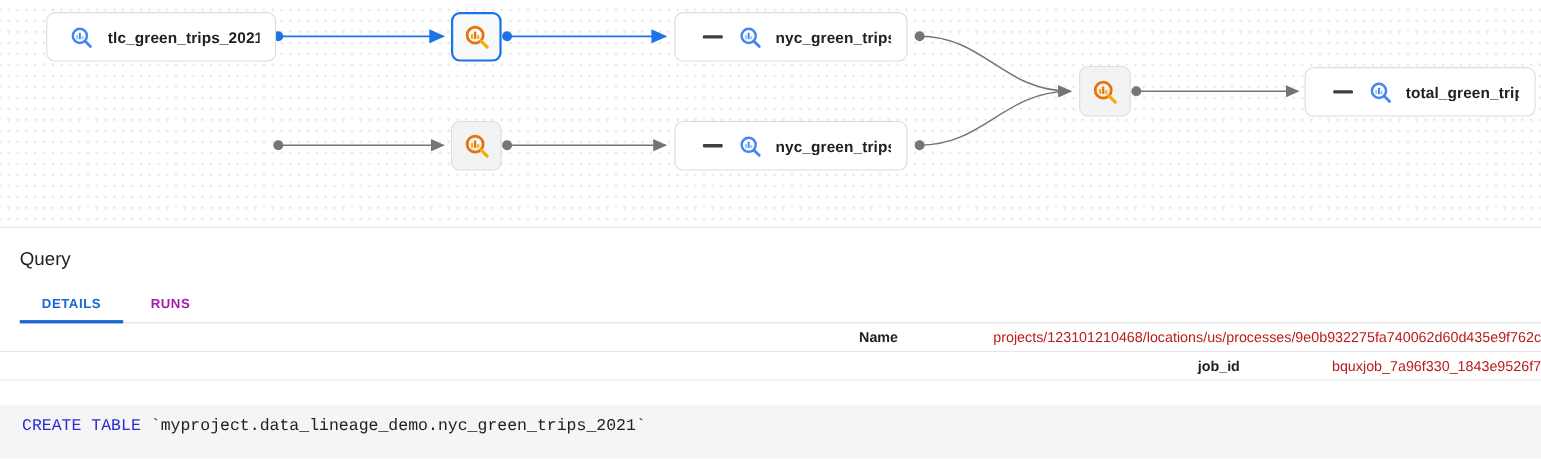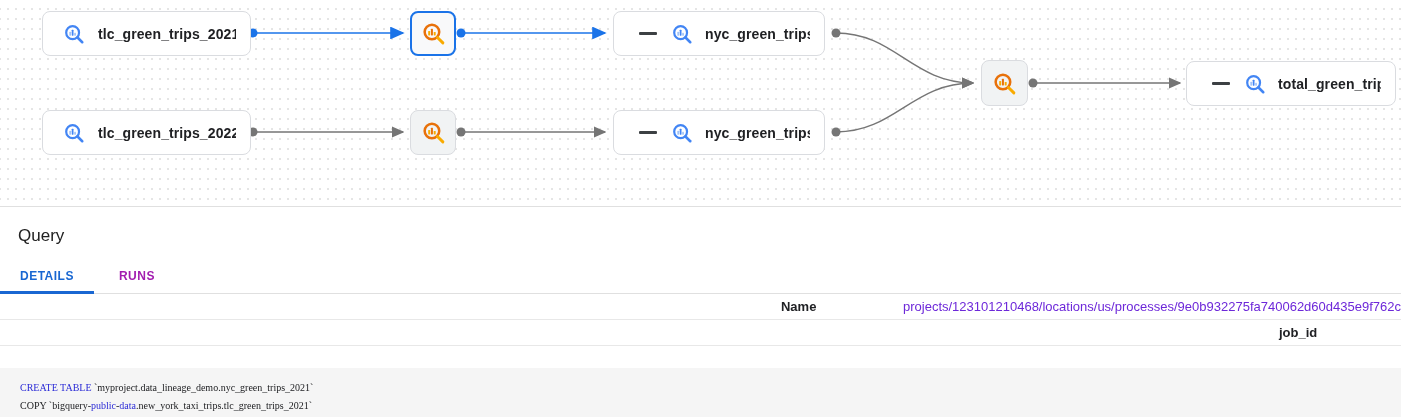--- a/index.html
+++ b/index.html
@@ -84,20 +84,21 @@
     padding: 16px 0 0 18px;
     font-size: 17px;
     color: #212121;
     line-height: 24px;
   }
   .tabs {
     display: flex;
     margin-top: 10px;
     height: 36px;
     border-bottom: 1px solid #e0e0e0;
+    margin-left: 18px;
   }
   .tab {
     position: relative;
     display: flex;
     align-items: center;
     padding: 0 20px;
     font-size: 12px;
     font-weight: bold;
     letter-spacing: 0.5px;
     color: #a21caf;
@@ -122,32 +123,32 @@
     font-size: 13px;
     justify-content: flex-end;
   }
   .dlabel {
     width: 140px;
     padding-left: 18px;
     font-weight: bold;
     color: #202124;
     flex: 0 0 auto;
   }
-  .dvalue { color: #6d28d9; white-space: nowrap; }
+  .dvalue { color: #b91c1c; white-space: nowrap; }
 
   
   .code {
     position: absolute;
     left: 0; top: 160px;
     width: 1401px;
     height: 49px;
     background: #f5f5f5;
     padding: 11px 0 0 20px;
-    font-family: Liberation Serif, serif;
-    font-size: 10px;
+    font-family: Liberation Mono, monospace;
+    font-size: 15px;
     line-height: 18px;
     color: #202124;
     white-space: pre;
     overflow: hidden;
   }
   .code .kw { color: #2b2bd6; }
 </style>
 </head>
 <body>
 
@@ -216,32 +217,20 @@
           <circle cx="10.5" cy="10.5" r="7" fill="none" stroke="#4285f4" stroke-width="2.4"></circle>
           <path d="M15.8,15.8 L21,21" stroke="#4285f4" stroke-width="2.8" stroke-linecap="round"></path>
           <rect x="6.9" y="9.6" width="1.9" height="4.2" rx="0.5" fill="#a0c3f7"></rect>
           <rect x="9.55" y="7.4" width="1.9" height="6.4" rx="0.5" fill="#4285f4"></rect>
           <rect x="12.2" y="10.6" width="1.9" height="3.2" rx="0.5" fill="#a0c3f7"></rect>
         </svg>
       </span>
       <span class="node-label">nyc_green_trips…</span>
     </div>
 
-    <div class="node table-node" style="left:42px; top:110px; width:209px;">
-      <span class="bq-icon">
-        <svg width="22" height="22" viewBox="0 0 24 24">
-          <circle cx="10.5" cy="10.5" r="7" fill="none" stroke="#4285f4" stroke-width="2.4"></circle>
-          <path d="M15.8,15.8 L21,21" stroke="#4285f4" stroke-width="2.8" stroke-linecap="round"></path>
-          <rect x="6.9" y="9.6" width="1.9" height="4.2" rx="0.5" fill="#a0c3f7"></rect>
-          <rect x="9.55" y="7.4" width="1.9" height="6.4" rx="0.5" fill="#4285f4"></rect>
-          <rect x="12.2" y="10.6" width="1.9" height="3.2" rx="0.5" fill="#a0c3f7"></rect>
-        </svg>
-      </span>
-      <span class="node-label">tlc_green_trips_2022</span>
-    </div>
 
     <div class="node process-node" style="left:410px; top:110px; height:45px;">
       <span class="bq-icon">
         <svg width="25" height="25" viewBox="0 0 24 24">
           <circle cx="10.5" cy="10.5" r="7" fill="none" stroke="#e8710a" stroke-width="2.4"></circle>
           <path d="M15.8,15.8 L21,21" stroke="#f9ab00" stroke-width="2.8" stroke-linecap="round"></path>
           <rect x="6.9" y="9.6" width="1.9" height="4.2" rx="0.5" fill="#f9ab00"></rect>
           <rect x="9.55" y="7.4" width="1.9" height="6.4" rx="0.5" fill="#e8710a"></rect>
           <rect x="12.2" y="10.6" width="1.9" height="3.2" rx="0.5" fill="#f9ab00"></rect>
         </svg>
@@ -304,19 +293,20 @@
       </div>
     </div>
 
     <div class="details-table">
       <div class="drow">
         <div class="dlabel">Name</div>
         <div class="dvalue">projects/123101210468/locations/us/processes/9e0b932275fa740062d60d435e9f762c</div>
       </div>
       <div class="drow">
         <div class="dlabel">job_id</div>
+        <div class="dvalue">bquxjob_7a96f330_1843e9526f7</div>
       </div>
     </div>
 
-    <pre class="code"><div class="code-line"><span class="kw">CREATE TABLE</span><span> `myproject.data_lineage_demo.nyc_green_trips_2021`</span></div><div class="code-line"><span>COPY `bigquery-</span><span class="kw">public</span><span>-</span><span class="kw">data</span><span>.new_york_taxi_trips.tlc_green_trips_2021`</span></div></pre>
+    <pre class="code"><div class="code-line"><span class="kw">CREATE TABLE</span><span> `myproject.data_lineage_demo.nyc_green_trips_2021`</span></div></pre>
   </div>
 
 </div>
 
 </body></html>

